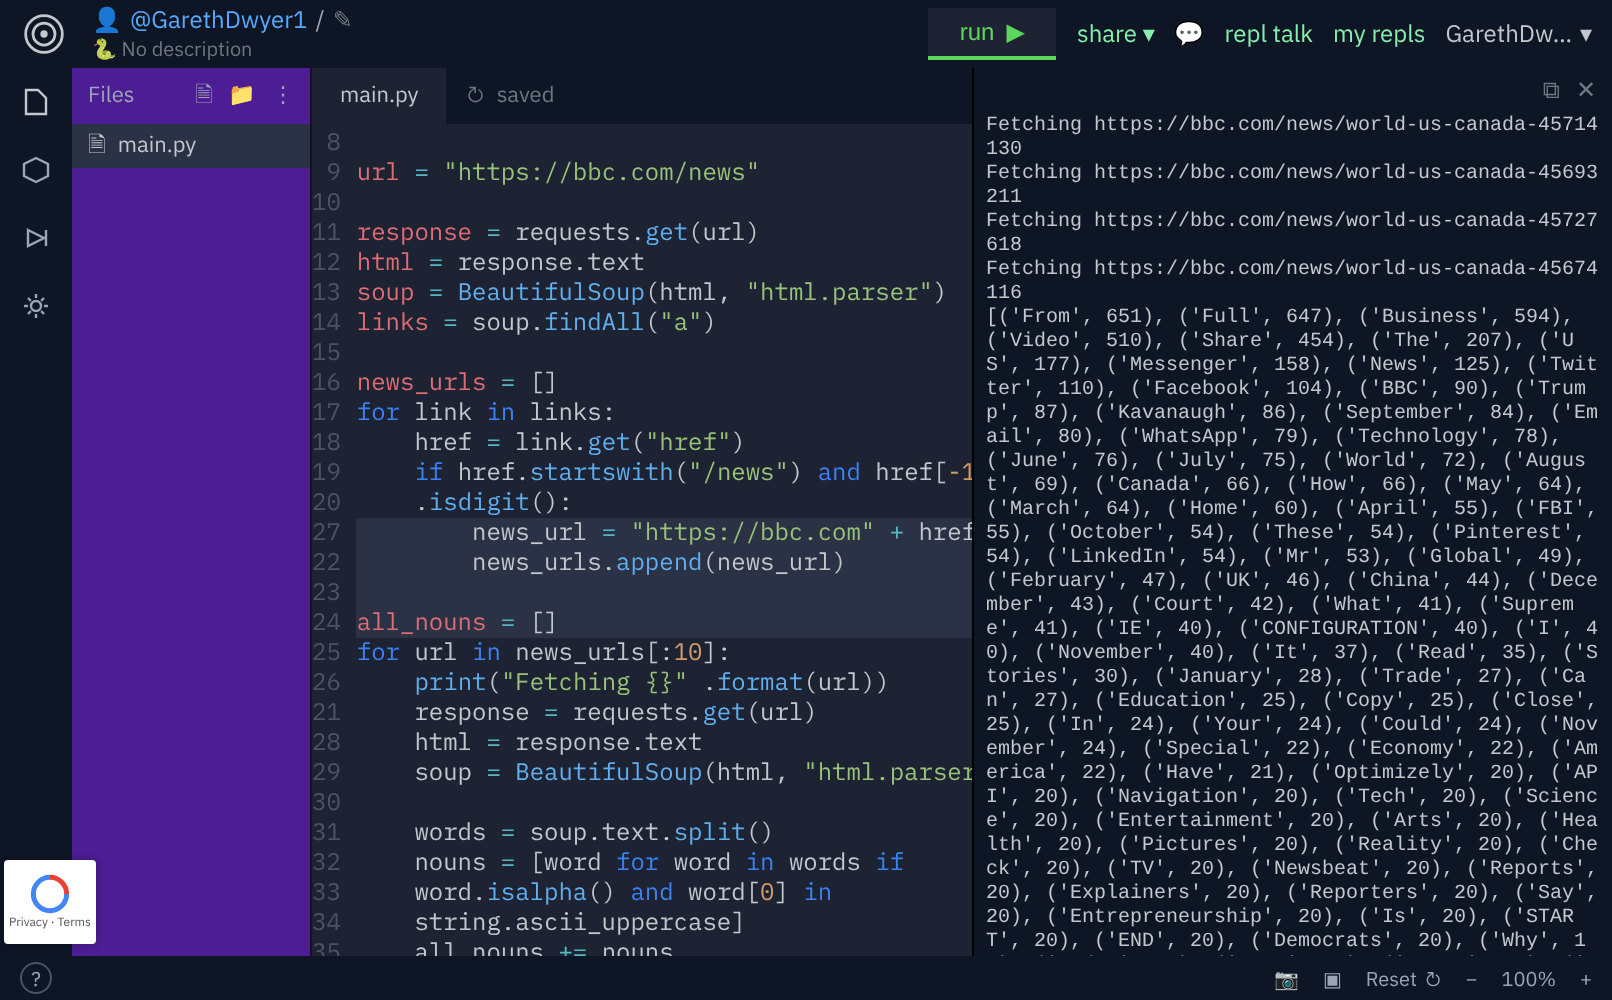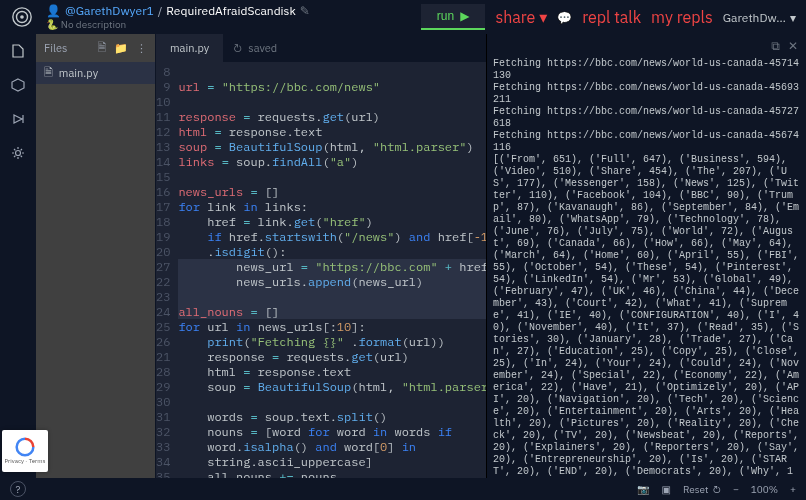--- a/index.html
+++ b/index.html
@@ -7,26 +7,26 @@
 .header{height:34px;background:#0e1525;display:flex;align-items:center;padding:0 10px;gap:12px}
 .logo{width:24px;height:24px;display:flex;align-items:center;justify-content:center}
 .logo svg{width:22px;height:22px}
 .titlewrap{display:flex;flex-direction:column;gap:0;flex:1}
 .title{display:flex;align-items:center;gap:4px;font-size:12px;color:#9da5b4}
 .title .user{color:#57abff}
 .title .proj{color:#fff}
 .desc{font-size:10px;color:#6e7681}
 .hbtns{display:flex;align-items:center;gap:10px}
 .runbtn{background:#1d2333;border:none;color:#5cd65c;padding:5px 16px;font-size:12px;display:flex;align-items:center;gap:6px;cursor:pointer;border-bottom:2px solid #5cd65c}
-.navlink{color:#ef4444;font-size:16px;cursor:pointer}
+.navlink{color:#86efac;font-size:12px;cursor:pointer}
 .userbtn{display:flex;align-items:center;gap:4px;color:#c2c8cc;font-size:12px;cursor:pointer}
 .body{display:flex;height:444px}
 .sidebar{width:36px;background:#0e1525;display:flex;flex-direction:column;align-items:center;padding-top:8px;gap:16px}
 .sidebar .sicon{width:18px;height:18px;display:flex;align-items:center;justify-content:center;cursor:pointer}
-.filepane{width:120px;background:#404040;border-right:1px solid #0e1525}
+.filepane{width:120px;background:#4c1d95;border-right:1px solid #0e1525}
 .filehdr{height:28px;display:flex;align-items:center;padding:0 8px;gap:8px;font-size:11px;color:#9da5b4}
 .filehdr .sp{flex:1}
 .filelist{padding:0}
 .fileitem{height:22px;display:flex;align-items:center;padding:0 8px;gap:6px;background:#2b3245;font-size:11px;color:#c2c8cc;cursor:pointer}
 .editor{flex:1;background:#1d2333;display:flex;flex-direction:column;min-width:0}
 .tabs{height:28px;display:flex;align-items:center;background:#0e1525}
 .tab{height:28px;display:flex;align-items:center;padding:0 14px;font-size:11px;color:#c2c8cc;background:#1d2333;cursor:pointer}
 .savedtab{height:28px;display:flex;align-items:center;padding:0 10px;font-size:11px;color:#6e7681;gap:6px}
 .code{flex:1;overflow:hidden;font-family:'IBM Plex Mono',Menlo,Consolas,monospace;font-size:12px;line-height:15px;display:flex}
 .gutter{width:28px;text-align:right;color:#4b5365;padding-right:8px;padding-top:2px;user-select:none}
@@ -58,21 +58,20 @@
         <circle cx="12" cy="12" r="10" fill="none" stroke="#c2c8cc" stroke-width="1.5"></circle>
         <circle cx="12" cy="12" r="6" fill="none" stroke="#c2c8cc" stroke-width="1.5"></circle>
         <circle cx="12" cy="12" r="2" fill="#c2c8cc"></circle>
       </svg>
   </div>
   <div class="titlewrap">
     <div class="title">
       <span>👤</span>
       <span class="user">@GarethDwyer1</span>
         <span>/</span>
-        <span class="proj">RequiredAfraidScandisk</span>
       <span style="color:#6e7681">✎</span>
     </div>
     <div class="desc">🐍 No description</div>
   </div>
   <div class="hbtns">
     <button class="runbtn">
         <span>run</span>
         <span>▶</span>
       </button>
     <span class="navlink"><span>share</span> ▾</span>

